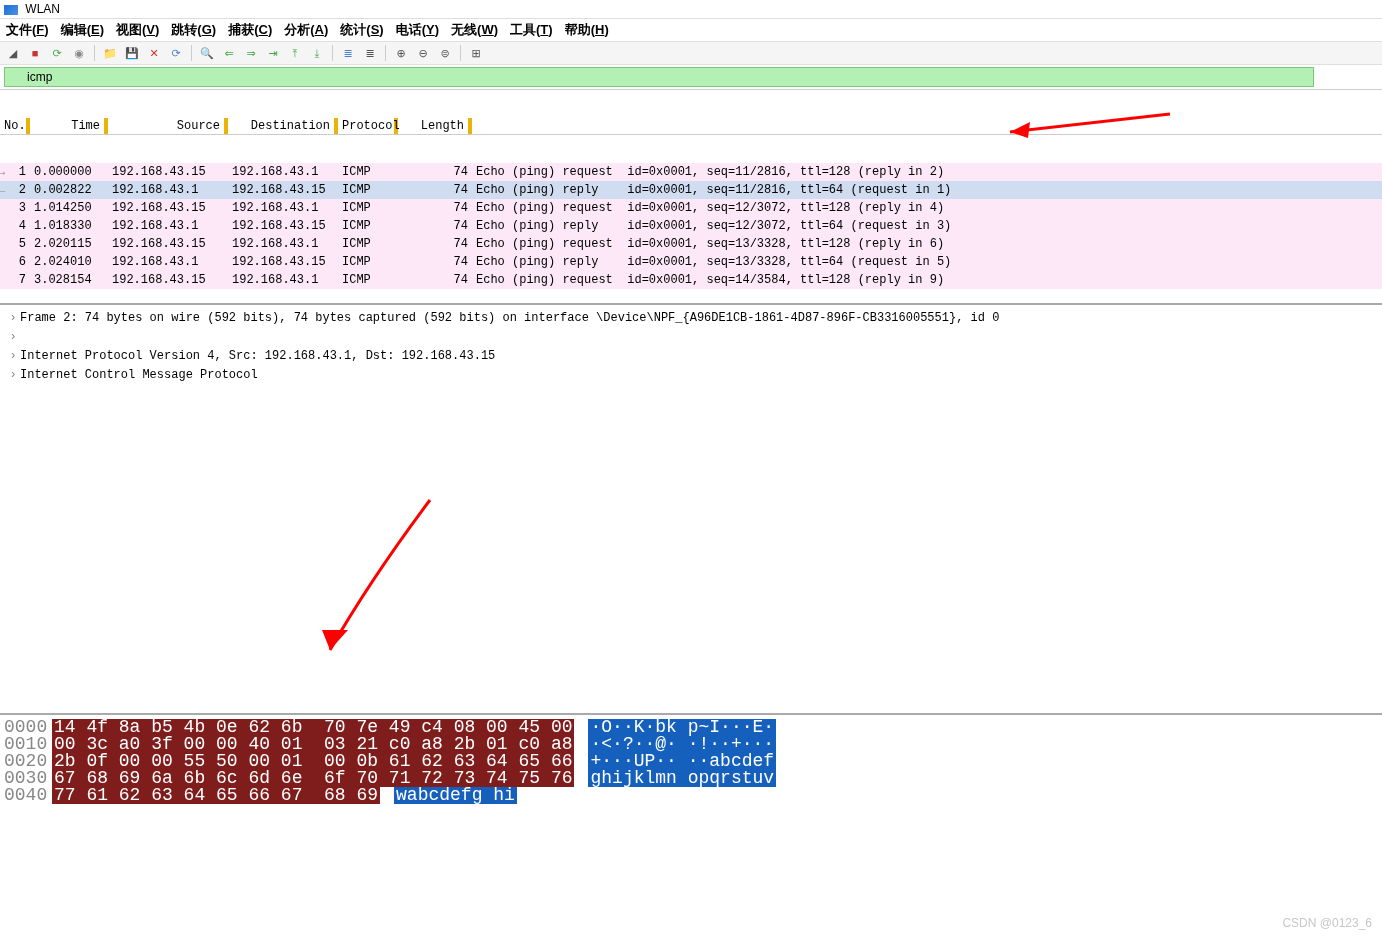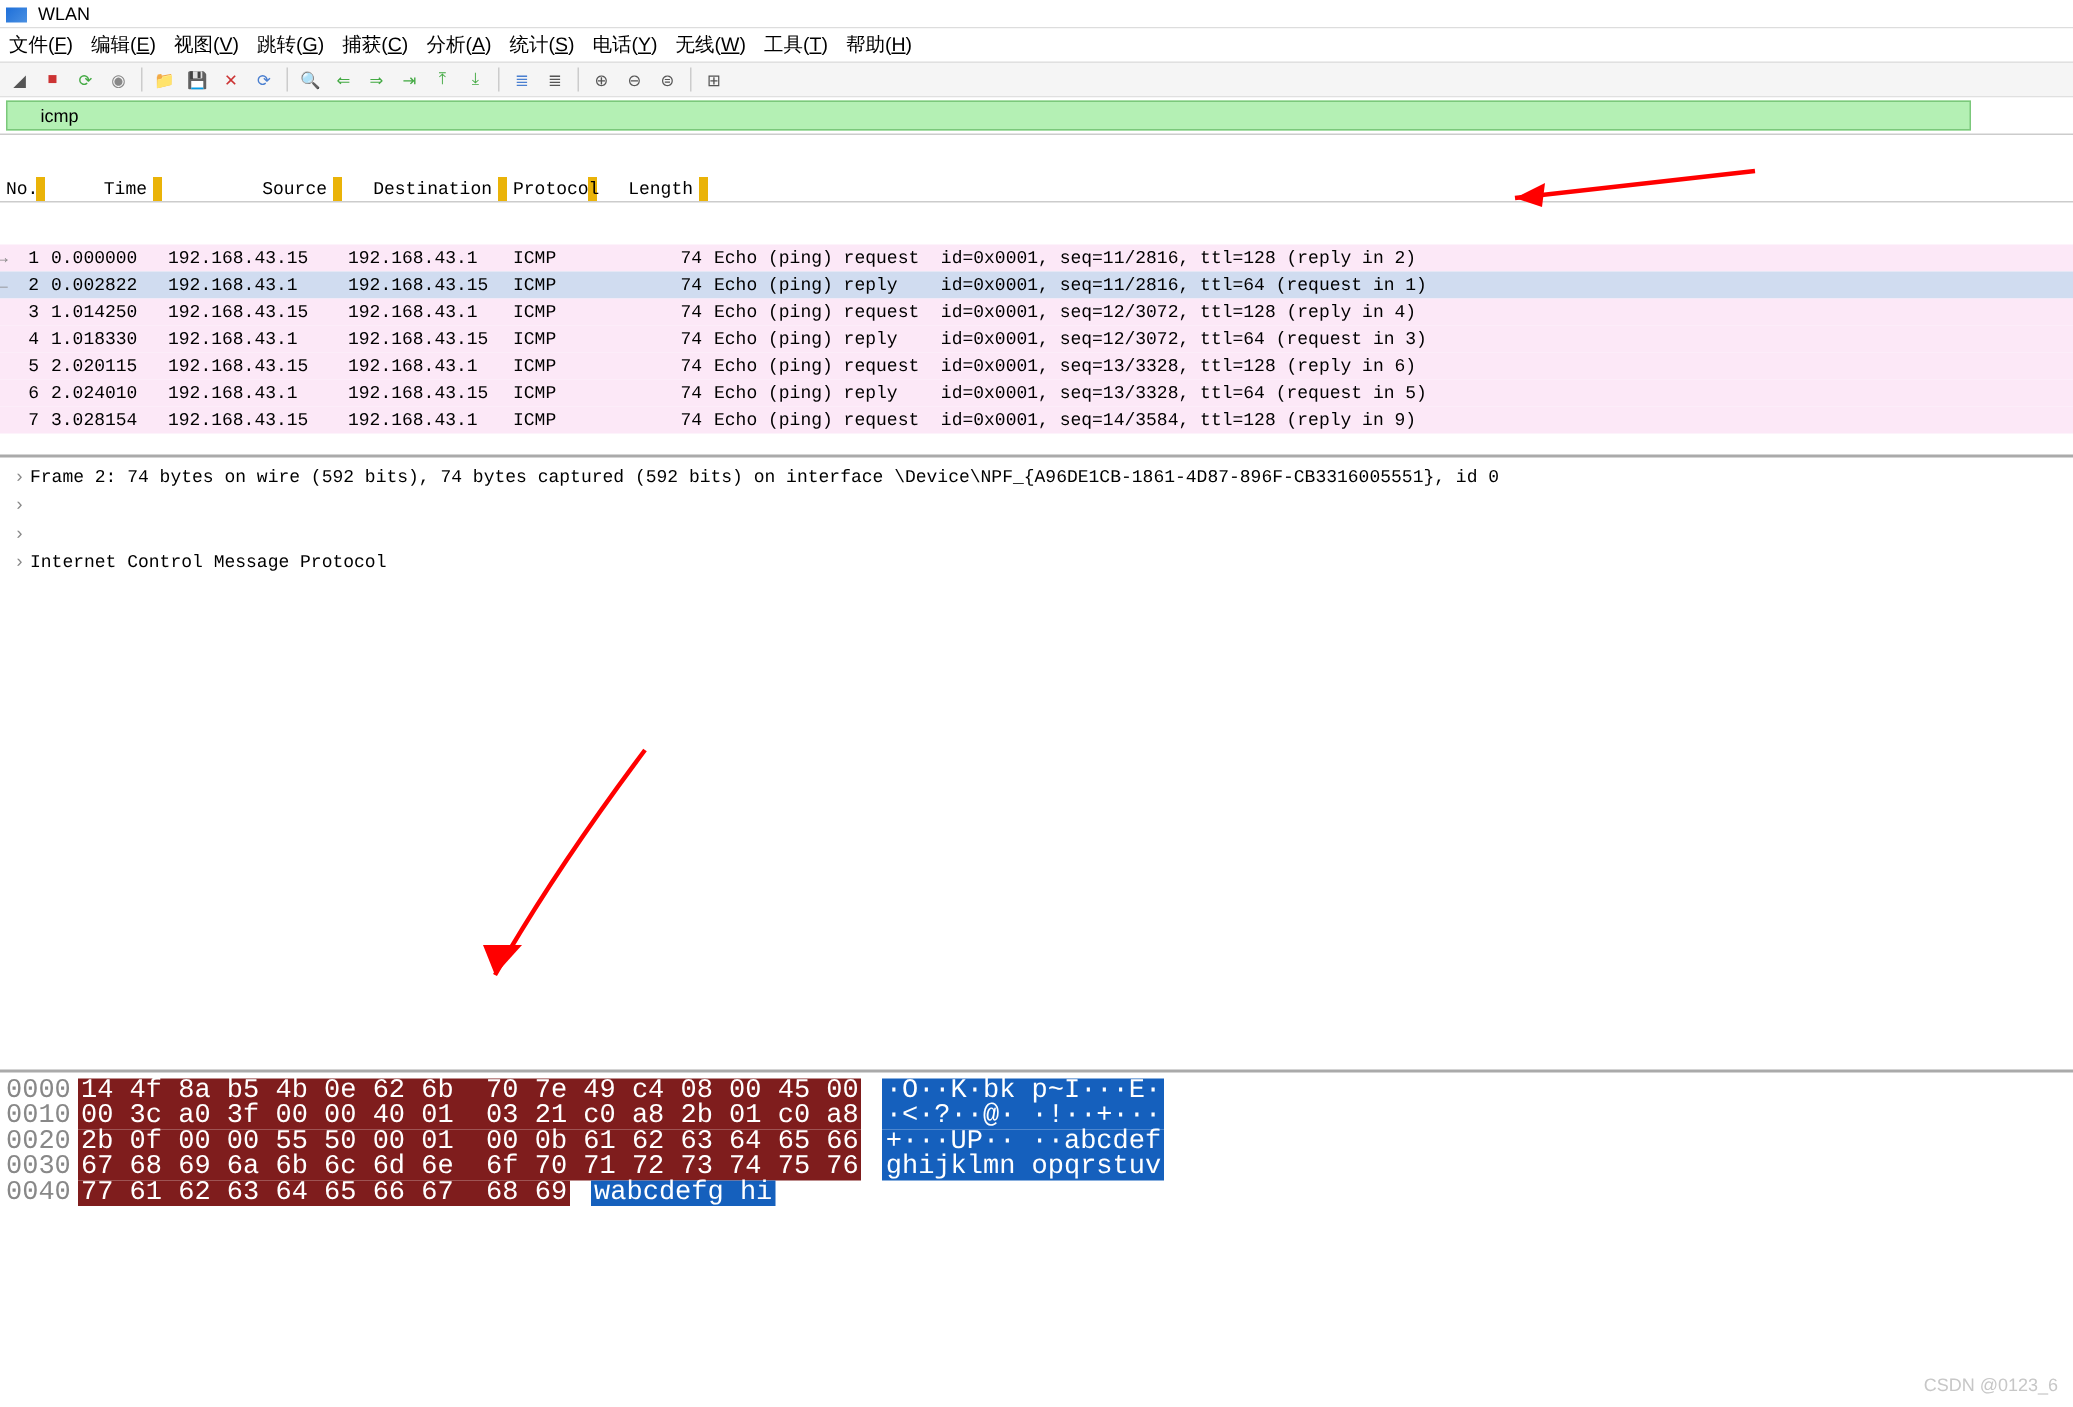--- a/index.html
+++ b/index.html
@@ -1,31 +1,31 @@
 <!DOCTYPE html>
 <html><head>
 <meta charset="utf-8">
 <style>
 * { margin:0; padding:0; box-sizing:border-box; }
 body { font-family:"Microsoft YaHei",Arial,sans-serif; font-size:12px; background:#fff; color:#000; width:1382px; height:938px; overflow:hidden; }
 .titlebar { background:#fff; padding:2px 4px; font-size:12px; border-bottom:1px solid #ddd; }
 .titlebar-icon { display:inline-block; width:14px; height:10px; background:linear-gradient(135deg,#1e6fd9 0%,#4a90e2 100%); vertical-align:middle; margin-right:4px; }
 .menubar { display:flex; gap:12px; padding:2px 6px; background:#fff; font-size:13px; }
-.menubar span { cursor:default; }
+.menubar span { cursor:default;font-weight:bold; }
 .menubar u { text-decoration:underline; }
 .toolbar { display:flex; gap:4px; padding:2px 4px; background:#f5f5f5; border-top:1px solid #e0e0e0; border-bottom:1px solid #e0e0e0; align-items:center; }
 .tb-btn { width:18px; height:18px; display:flex; align-items:center; justify-content:center; font-size:11px; color:#555; }
 .tb-sep { width:1px; height:16px; background:#ccc; margin:0 2px; }
 .filter-row { display:flex; padding:2px 4px; background:#fff; border-bottom:1px solid #ccc; }
 .filter-input { width:1310px; background:#b4f0b4; border:1px solid #7bc87b; padding:2px 6px 2px 22px; font-size:12px; font-family:inherit; position:relative; }
 .filter-icon { position:absolute; left:8px; top:4px; width:14px; height:14px; display:inline-flex; align-items:center; justify-content:center; color:#3b7dc4; font-size:11px; }
 .filter-wrap { position:relative; }
 .packet-list { font-family:Consolas,"Courier New",monospace; font-size:12px; white-space:pre; }
 .pkt-header { display:flex; background:#fff; border-bottom:1px solid #ccc; font-family:inherit; font-size:12px; }
-.pkt-header div { padding:1px 4px; border-right:6px solid #eab308;text-align:right; }
+.pkt-header div { padding:1px 4px; border-right:4px solid #eab308;text-align:right; }
 .col-no{width:30px;text-align:right;padding-right:6px;}
 .col-time{width:78px;}
 .col-src{width:120px;}
 .col-dst{width:110px;}
 .col-proto{width:60px;}
 .col-len{width:74px;text-align:right;}
 .col-info{flex:1;}
 .pkt-row { display:flex; padding:0; line-height:18px; }
 .pkt-row div { padding:0 4px; }
 .pink { background:#fce8f7; }
@@ -114,20 +114,21 @@
 <div class="tree-pane" id="tree-pane">
     <div class="tree-row">
       <span class="tree-toggle">›</span>
       <span>Frame 2: 74 bytes on wire (592 bits), 74 bytes captured (592 bits) on interface \Device\NPF_{A96DE1CB-1861-4D87-896F-CB3316005551}, id 0</span>
     </div>
     <div class="tree-row">
       <span class="tree-toggle">›</span>
     </div>
     <div class="tree-row">
       <span class="tree-toggle">›</span>
+      <span>Internet Protocol Version 4, Src: 192.168.43.1, Dst: 192.168.43.15</span>
     </div>
     <div class="tree-row">
       <span class="tree-toggle">›</span>
       <span>Internet Control Message Protocol</span>
     </div>
   </div>
 
 <div class="hex-pane" id="hex-pane"><div class="hex-row"><span class="hex-off">0000</span><span class="hex-bytes">14 4f 8a b5 4b 0e 62 6b  70 7e 49 c4 08 00 45 00</span><span class="hex-ascii">·O··K·bk p~I···E·</span></div><div class="hex-row"><span class="hex-off">0010</span><span class="hex-bytes">00 3c a0 3f 00 00 40 01  03 21 c0 a8 2b 01 c0 a8</span><span class="hex-ascii">·&lt;·?··@· ·!··+···</span></div><div class="hex-row"><span class="hex-off">0020</span><span class="hex-bytes">2b 0f 00 00 55 50 00 01  00 0b 61 62 63 64 65 66</span><span class="hex-ascii">+···UP·· ··abcdef</span></div><div class="hex-row"><span class="hex-off">0030</span><span class="hex-bytes">67 68 69 6a 6b 6c 6d 6e  6f 70 71 72 73 74 75 76</span><span class="hex-ascii">ghijklmn opqrstuv</span></div><div class="hex-row"><span class="hex-off">0040</span><span class="hex-bytes">77 61 62 63 64 65 66 67  68 69</span><span class="hex-ascii">wabcdefg hi</span></div></div>
 
 <svg class="red-arrow1" style="left:970px;top:108px;width:210px;height:40px;">

